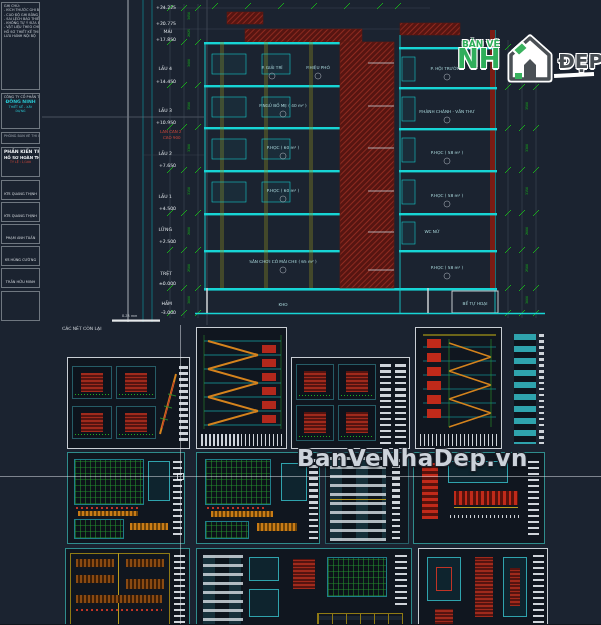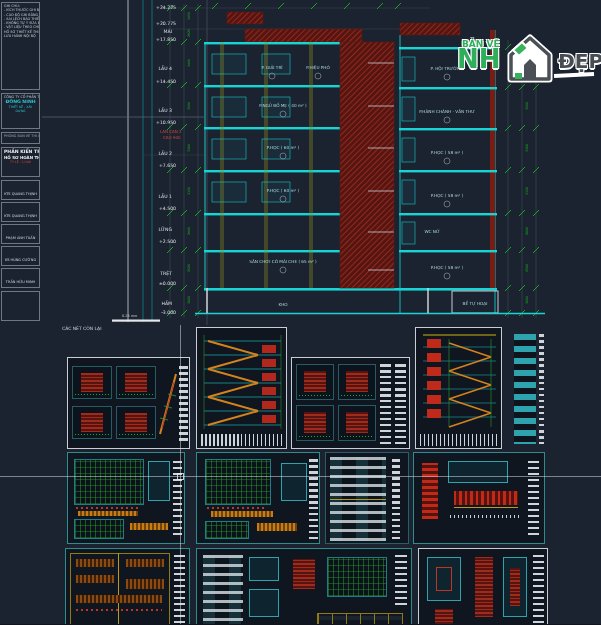--- a/index.html
+++ b/index.html
@@ -469,14 +469,15 @@
     <div class="tealbox" style="left:84px;top:8px;width:24px;height:60px">
       <div class="mh" style="left:6px;top:10px;width:10px;height:38px"></div>
     </div>
     <div class="ts" style="left:114px;top:6px;width:11px;height:80px"></div>
   </div>
 
   <div class="xhair" style="left:180px;top:325px;width:1px;height:300px"></div>
   <div class="xhair" style="left:0;top:476px;width:601px;height:1px"></div>
   <div class="pickbox" style="left:177px;top:473px;width:7px;height:7px"></div>
 
+  <div class="wm" style="left:297px;top:445px;font-size:23px">BanVeNhaDep.vn</div>
 
 </div>
 
 </body></html>

